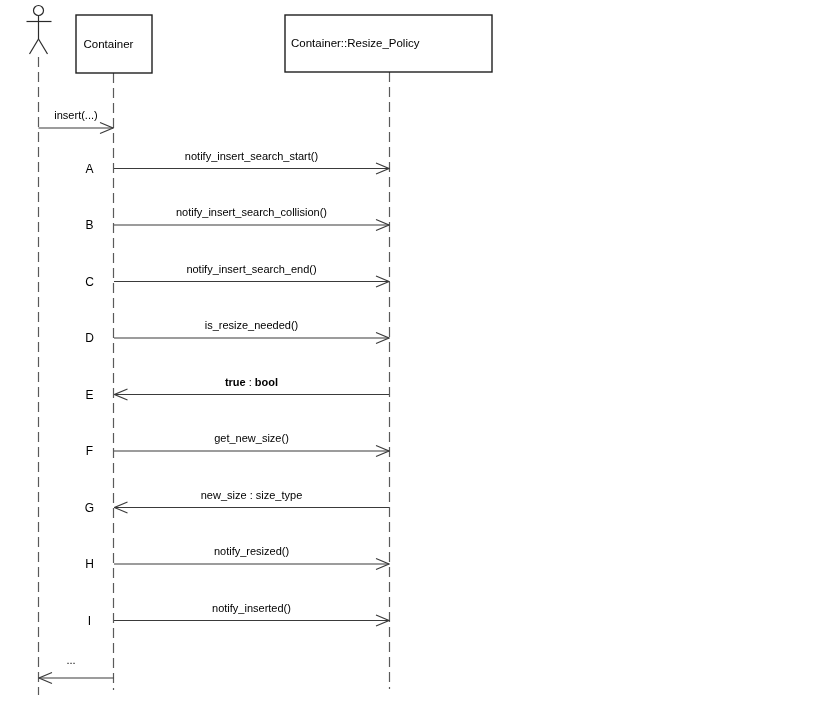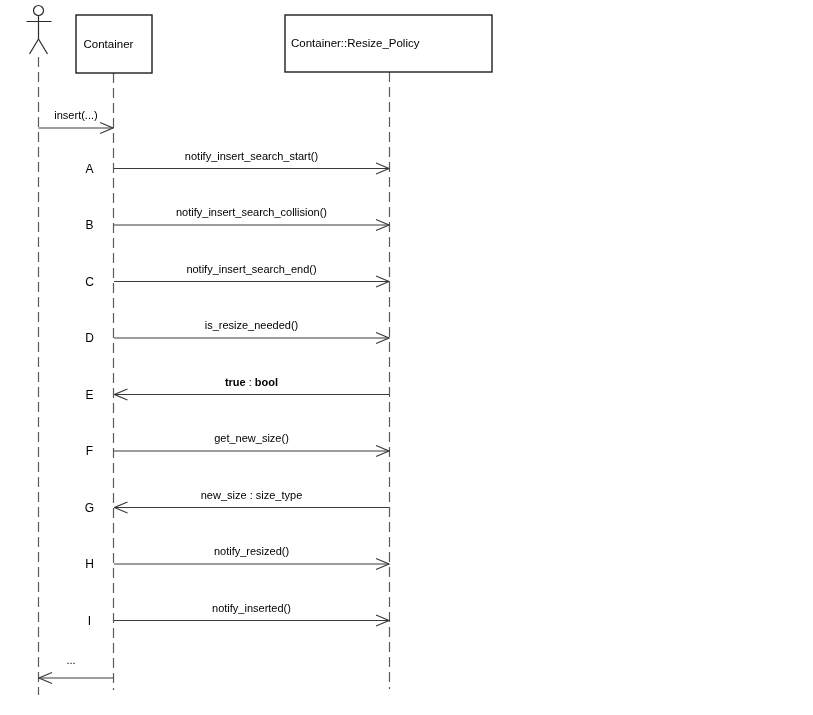--- a/index.html
+++ b/index.html
@@ -7,21 +7,20 @@
     padding: 0;
     background: #ffffff;
   }
   .canvas {
     position: relative;
     width: 813px;
     height: 715px;
     background: #ffffff;
     overflow: hidden;
     font-family: "Liberation Sans", sans-serif;
-    border-radius: 18px;
   }
   svg {
     display: block;
   }
   .msg-label {
     font-size: 11px;
     fill: #000000;
   }
   .msg-id {
     font-size: 12px;

